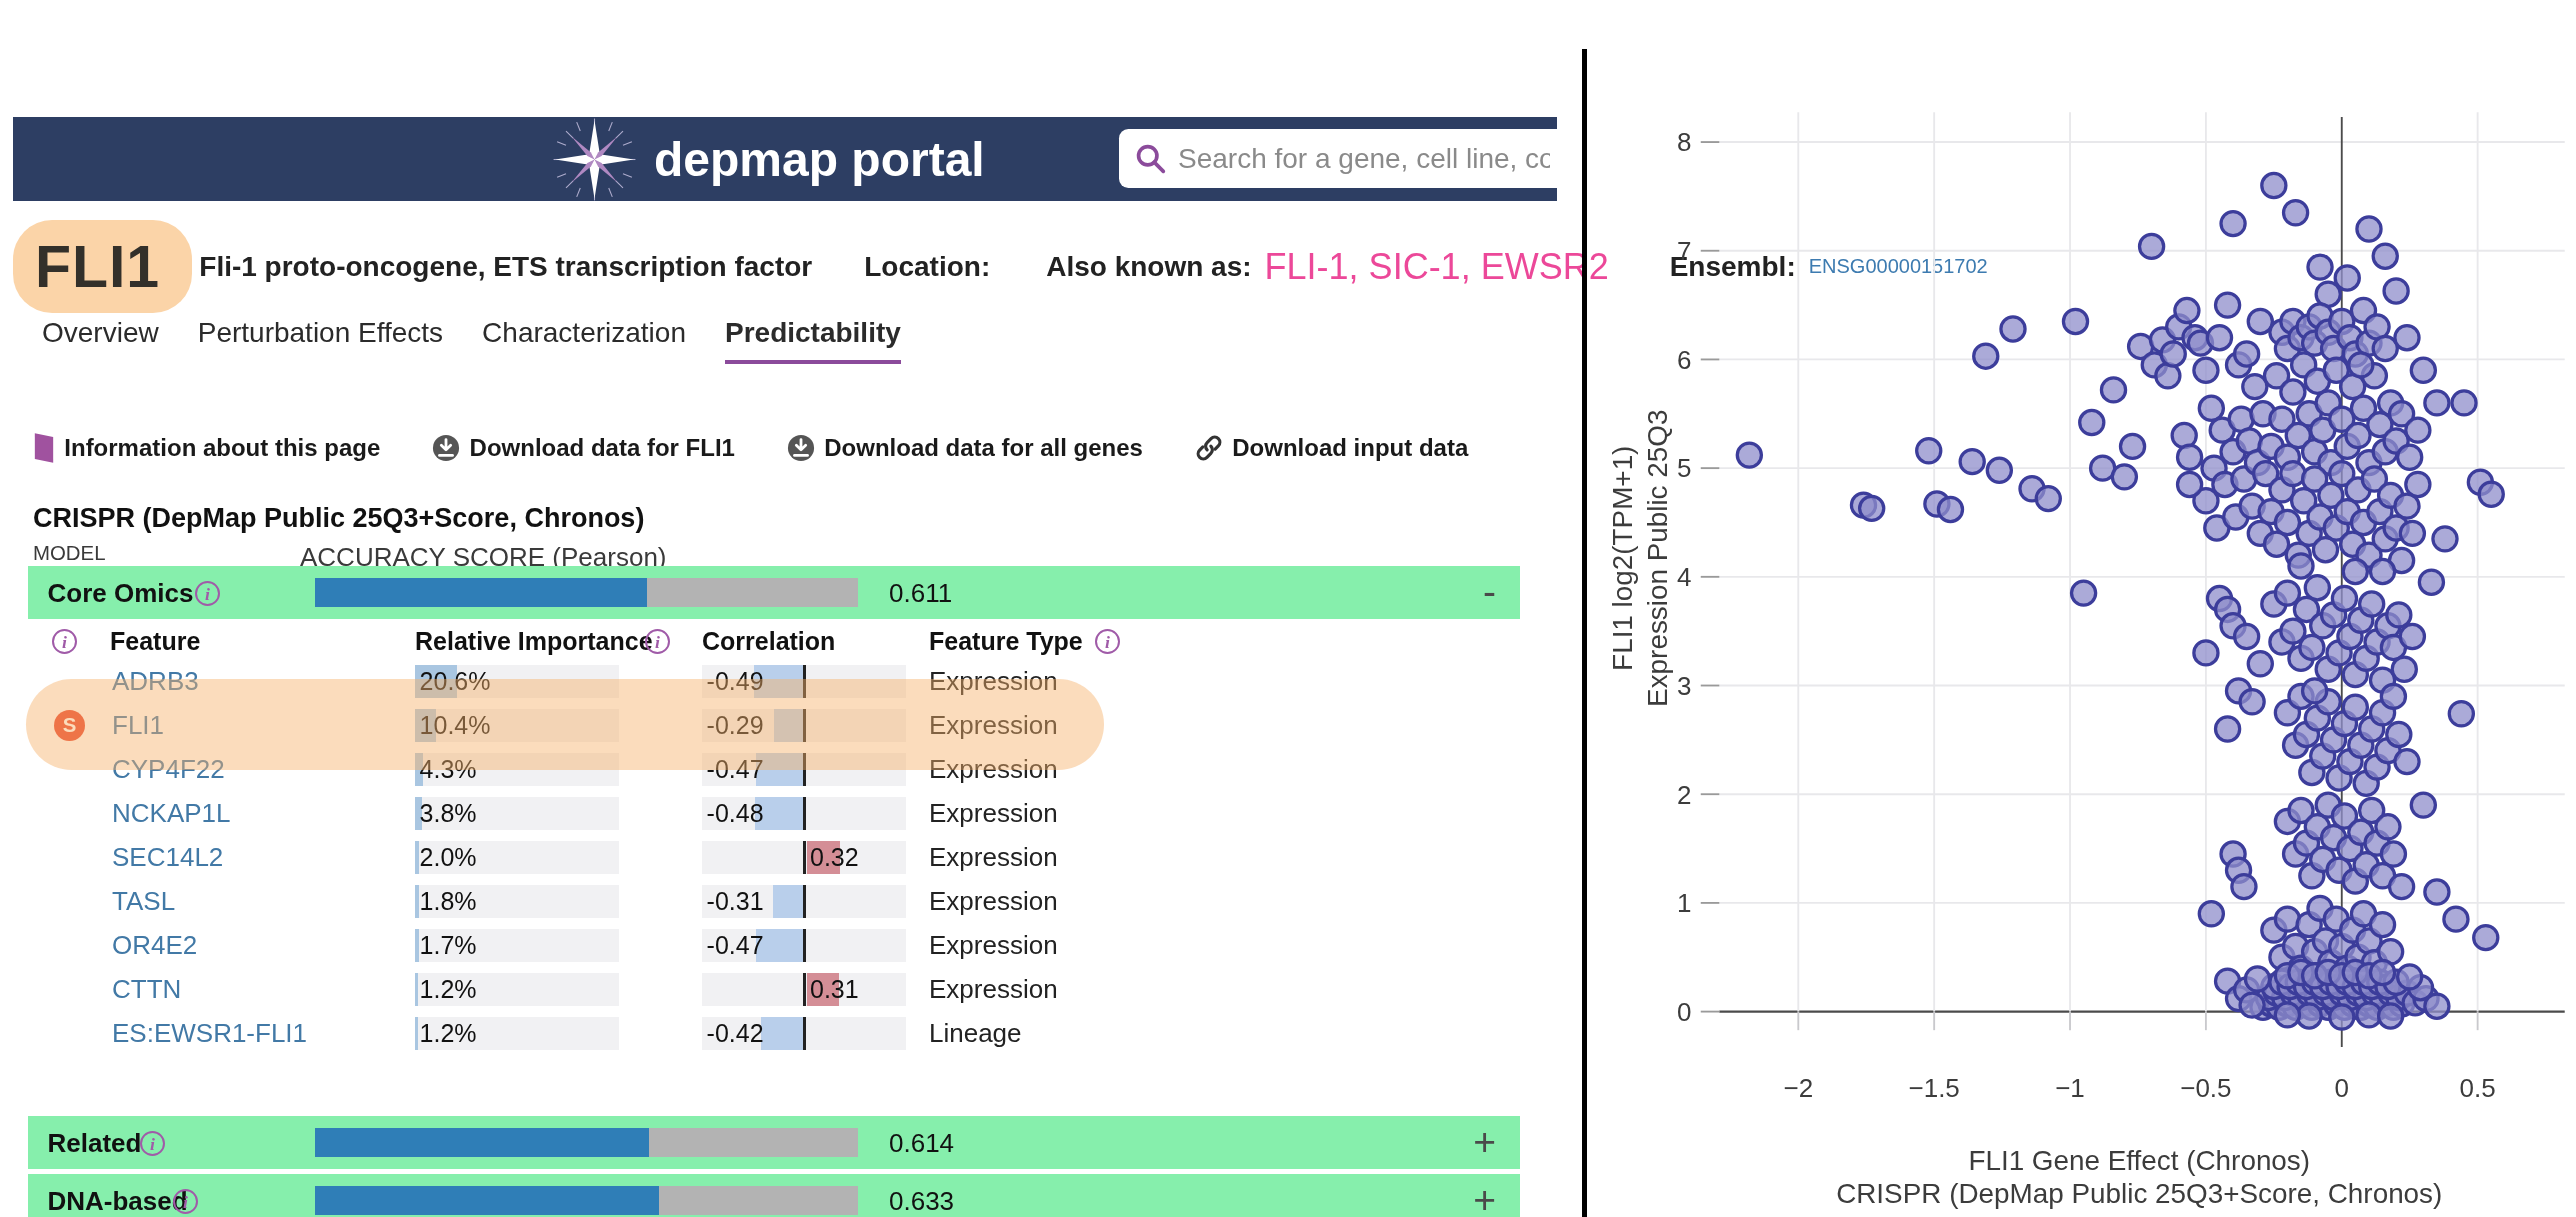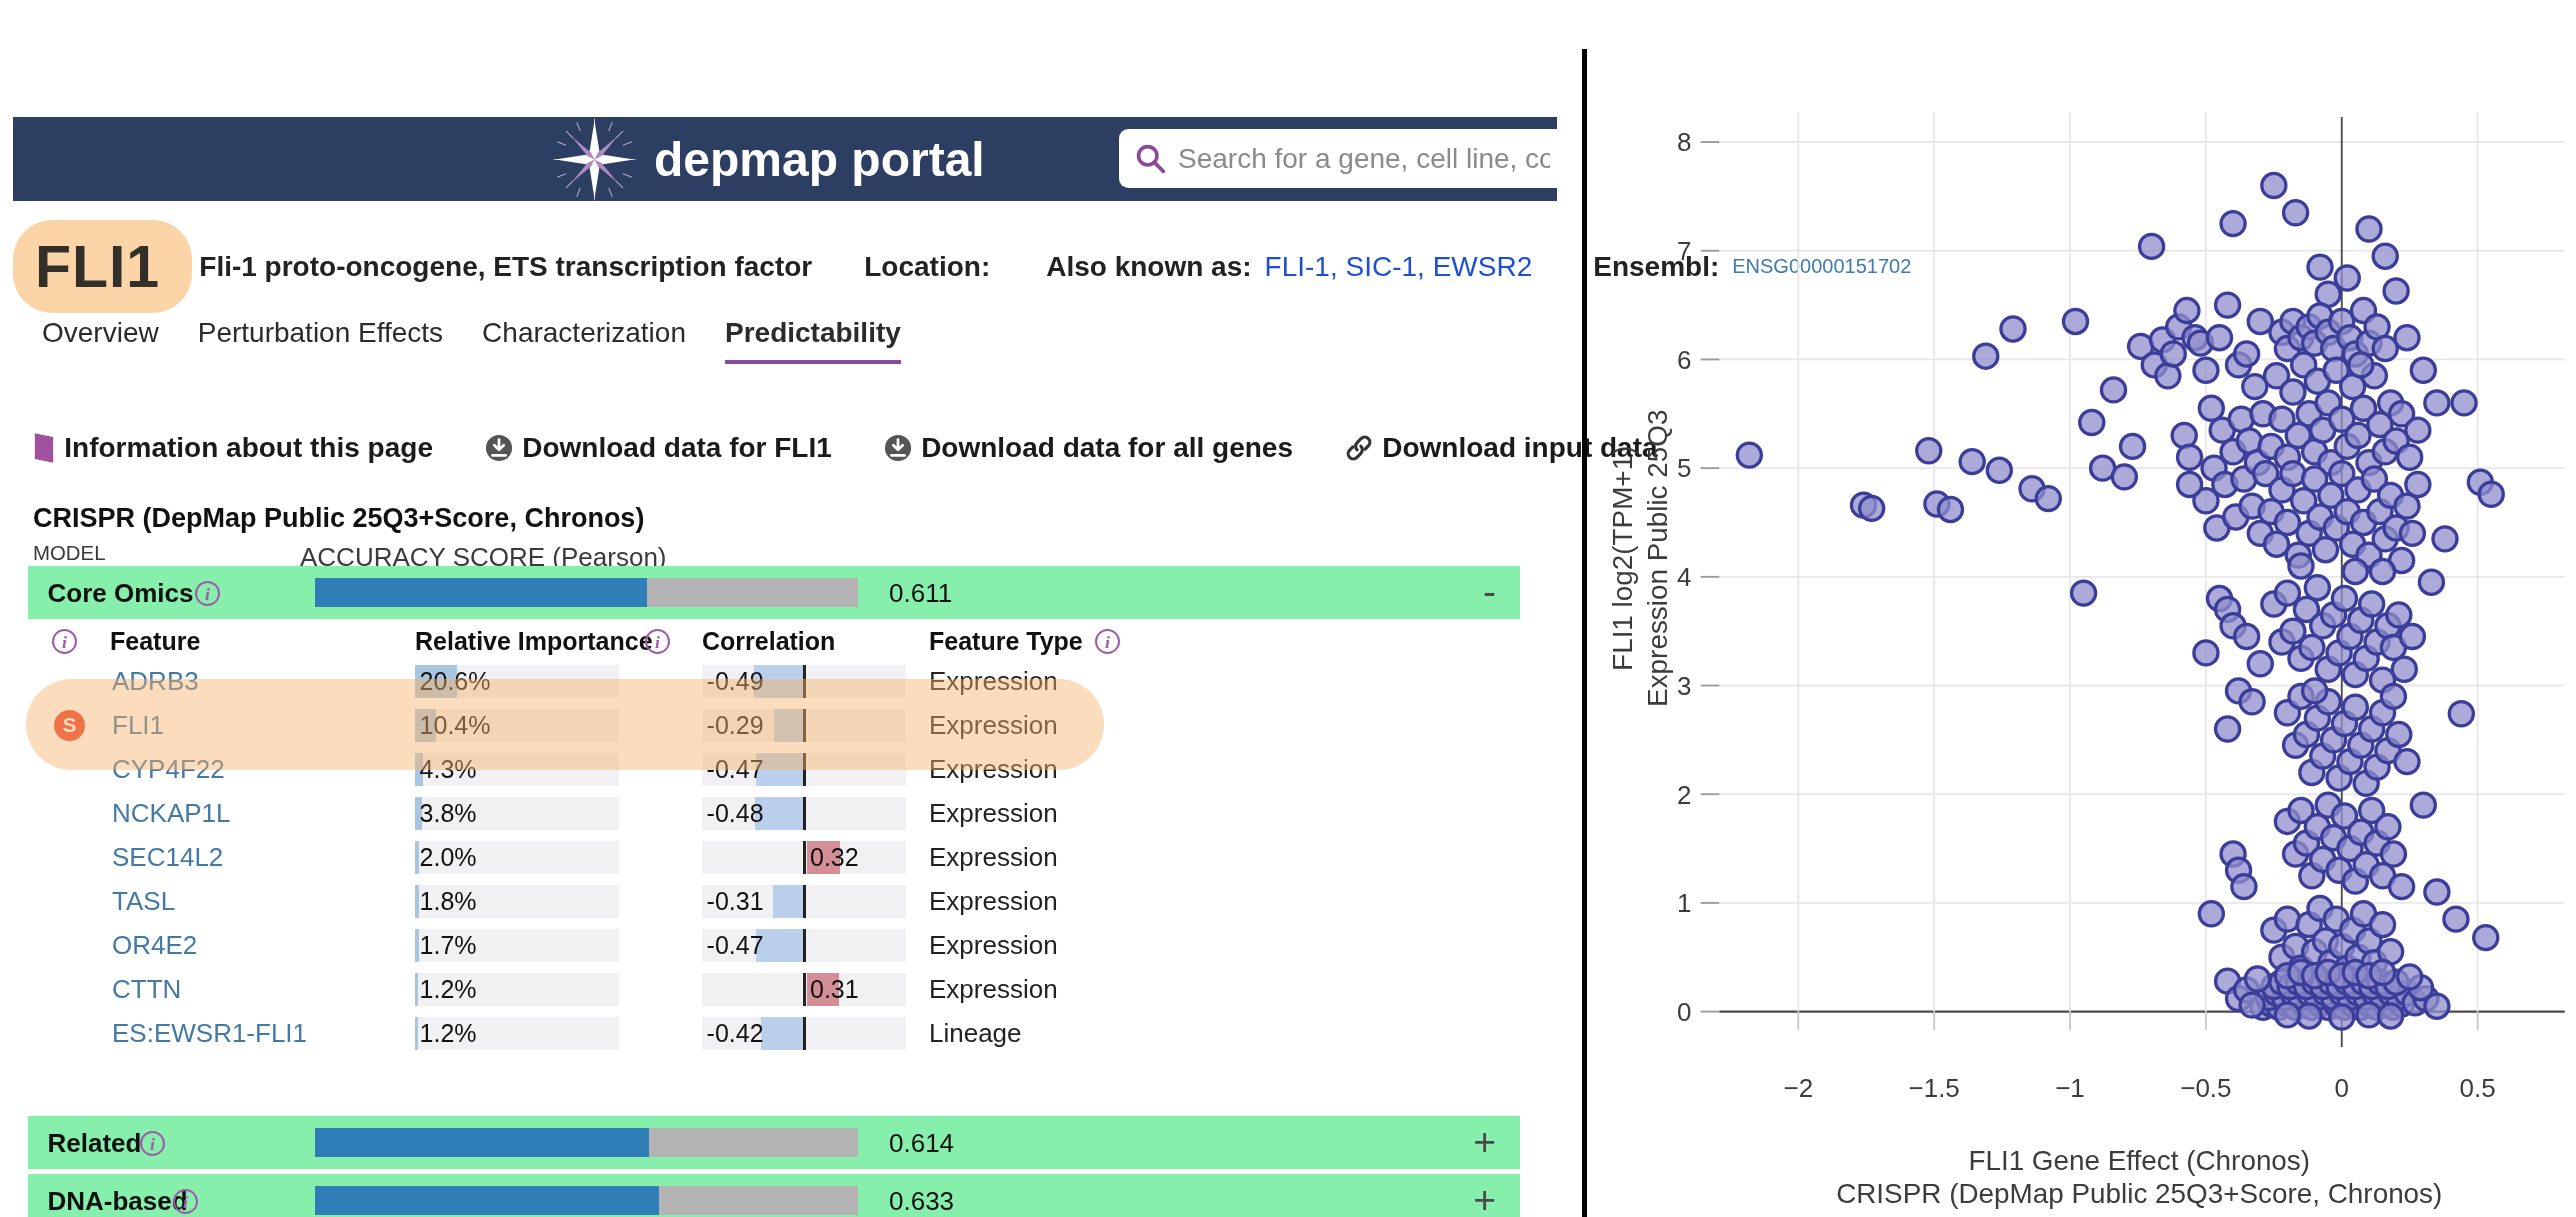--- a/index.html
+++ b/index.html
@@ -20,31 +20,31 @@
   .searchbox input::placeholder { color:#8a8a8a; }
   .mag { width:33px; height:33px; margin-right:11px; flex:0 0 auto; }
 
   
   .gene-row { position:absolute; left:13px; top:182px; height:93px; display:flex; align-items:center; }
   .gene-pill { background:rgba(250,198,139,0.75); border-radius:39px; height:93px;
                display:flex; align-items:center; padding:0 32px 0 22px; }
   .gene-symbol { font-size:59px; font-weight:bold; color:#33302a; letter-spacing:0.9px; }
   .gene-sub { font-size:28px; font-weight:bold; margin-left:7.4px; color:#222; }
   .meta-label { font-size:28px; font-weight:bold; color:#222; }
-  .meta-val { font-size:28px; color:#1d4ed8; }
+  .meta-val { font-size:36px; color:#ec4899; }
   .ens-link { font-size:20px; color:#3d7bb0; text-decoration:none; }
 
   
   .tabs { position:absolute; left:42px; top:279px; display:flex; gap:39px; font-size:28px; color:#2b2b2b; }
   .tab { padding-bottom:11px; cursor:pointer; }
   .tab.active { font-weight:bold; border-bottom:4.6px solid #8b4b9b; }
 
   
   .actions { position:absolute; left:33px; top:394px; display:flex; gap:52px; align-items:center; }
-  .action { display:flex; align-items:center; gap:9.3px; font-size:28px; font-weight:bold; color:#1a1a1a; cursor:pointer; }
+  .action { display:flex; align-items:center; gap:9.3px; font-size:24px; font-weight:bold; color:#1a1a1a; cursor:pointer; }
   .action svg { flex:0 0 auto; }
 
   
   .model-title { position:absolute; left:33px; top:465px; font-size:27px; font-weight:bold; color:#111; }
   .col-label-model { position:absolute; left:33px; top:504px; font-size:20.4px; color:#3a3a3a; }
   .col-label-acc   { position:absolute; left:300px; top:504px; font-size:26px; color:#3a3a3a; }
 
   .band { position:absolute; left:28px; width:1492px; height:53px; background:#86efac; }
   .band-0 { top:528px; } .band-1 { top:1078px; } .band-2 { top:1136px; }
   .band-label { position:absolute; left:19.5px; top:12px; font-size:26px; font-weight:bold; color:#111; }

